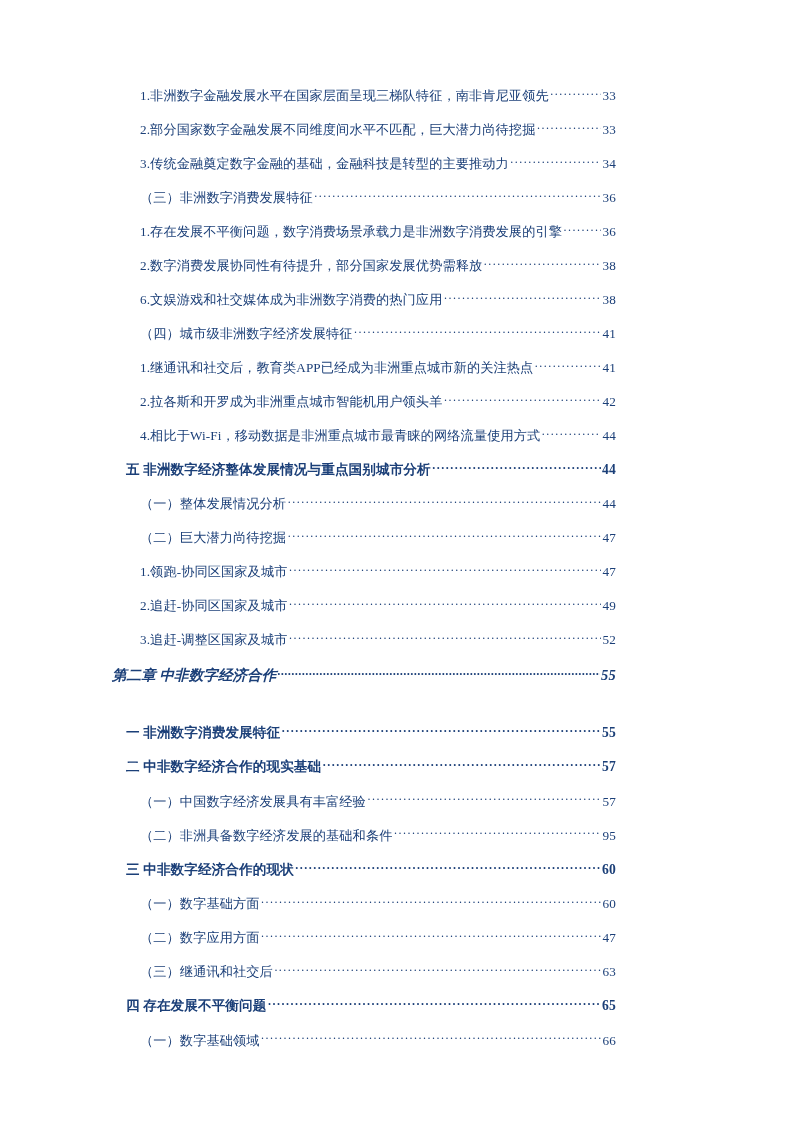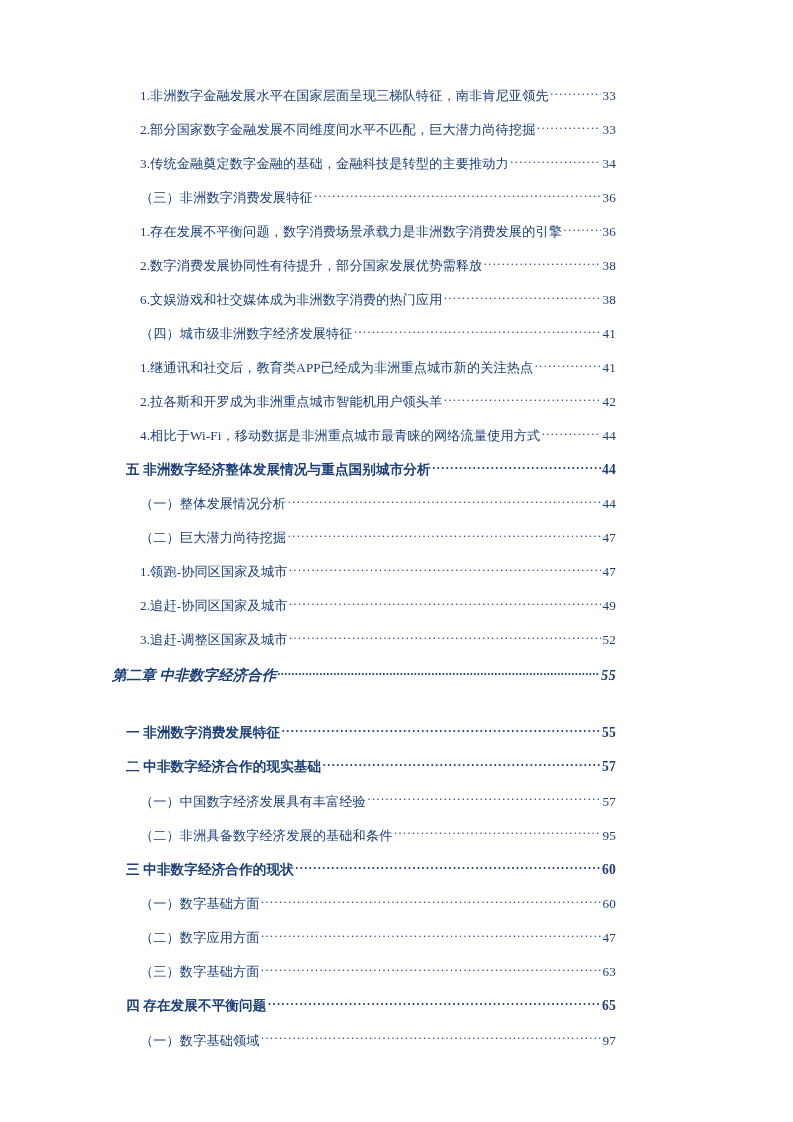--- a/index.html
+++ b/index.html
@@ -191,28 +191,28 @@
         <span class="title">（一）数字基础方面</span>
         <span class="leader">·······························································································································································</span>
         <span class="page-no">60</span>
       </div>
       <div class="toc-entry lvl-sub">
         <span class="title">（二）数字应用方面</span>
         <span class="leader">·······························································································································································</span>
         <span class="page-no">47</span>
       </div>
       <div class="toc-entry lvl-sub">
-        <span class="title">（三）数字基础方面</span>
+        <span class="title">（三）继通讯和社交后</span>
         <span class="leader">·······························································································································································</span>
         <span class="page-no">63</span>
       </div>
       <div class="toc-entry lvl-sect section">
         <span class="title">四 存在发展不平衡问题</span>
         <span class="leader">·······························································································································································</span>
         <span class="page-no">65</span>
       </div>
       <div class="toc-entry lvl-sub">
         <span class="title">（一）数字基础领域</span>
         <span class="leader">·······························································································································································</span>
-        <span class="page-no">97</span>
+        <span class="page-no">66</span>
       </div>
     </div>
 </div>
 
 </body></html>

